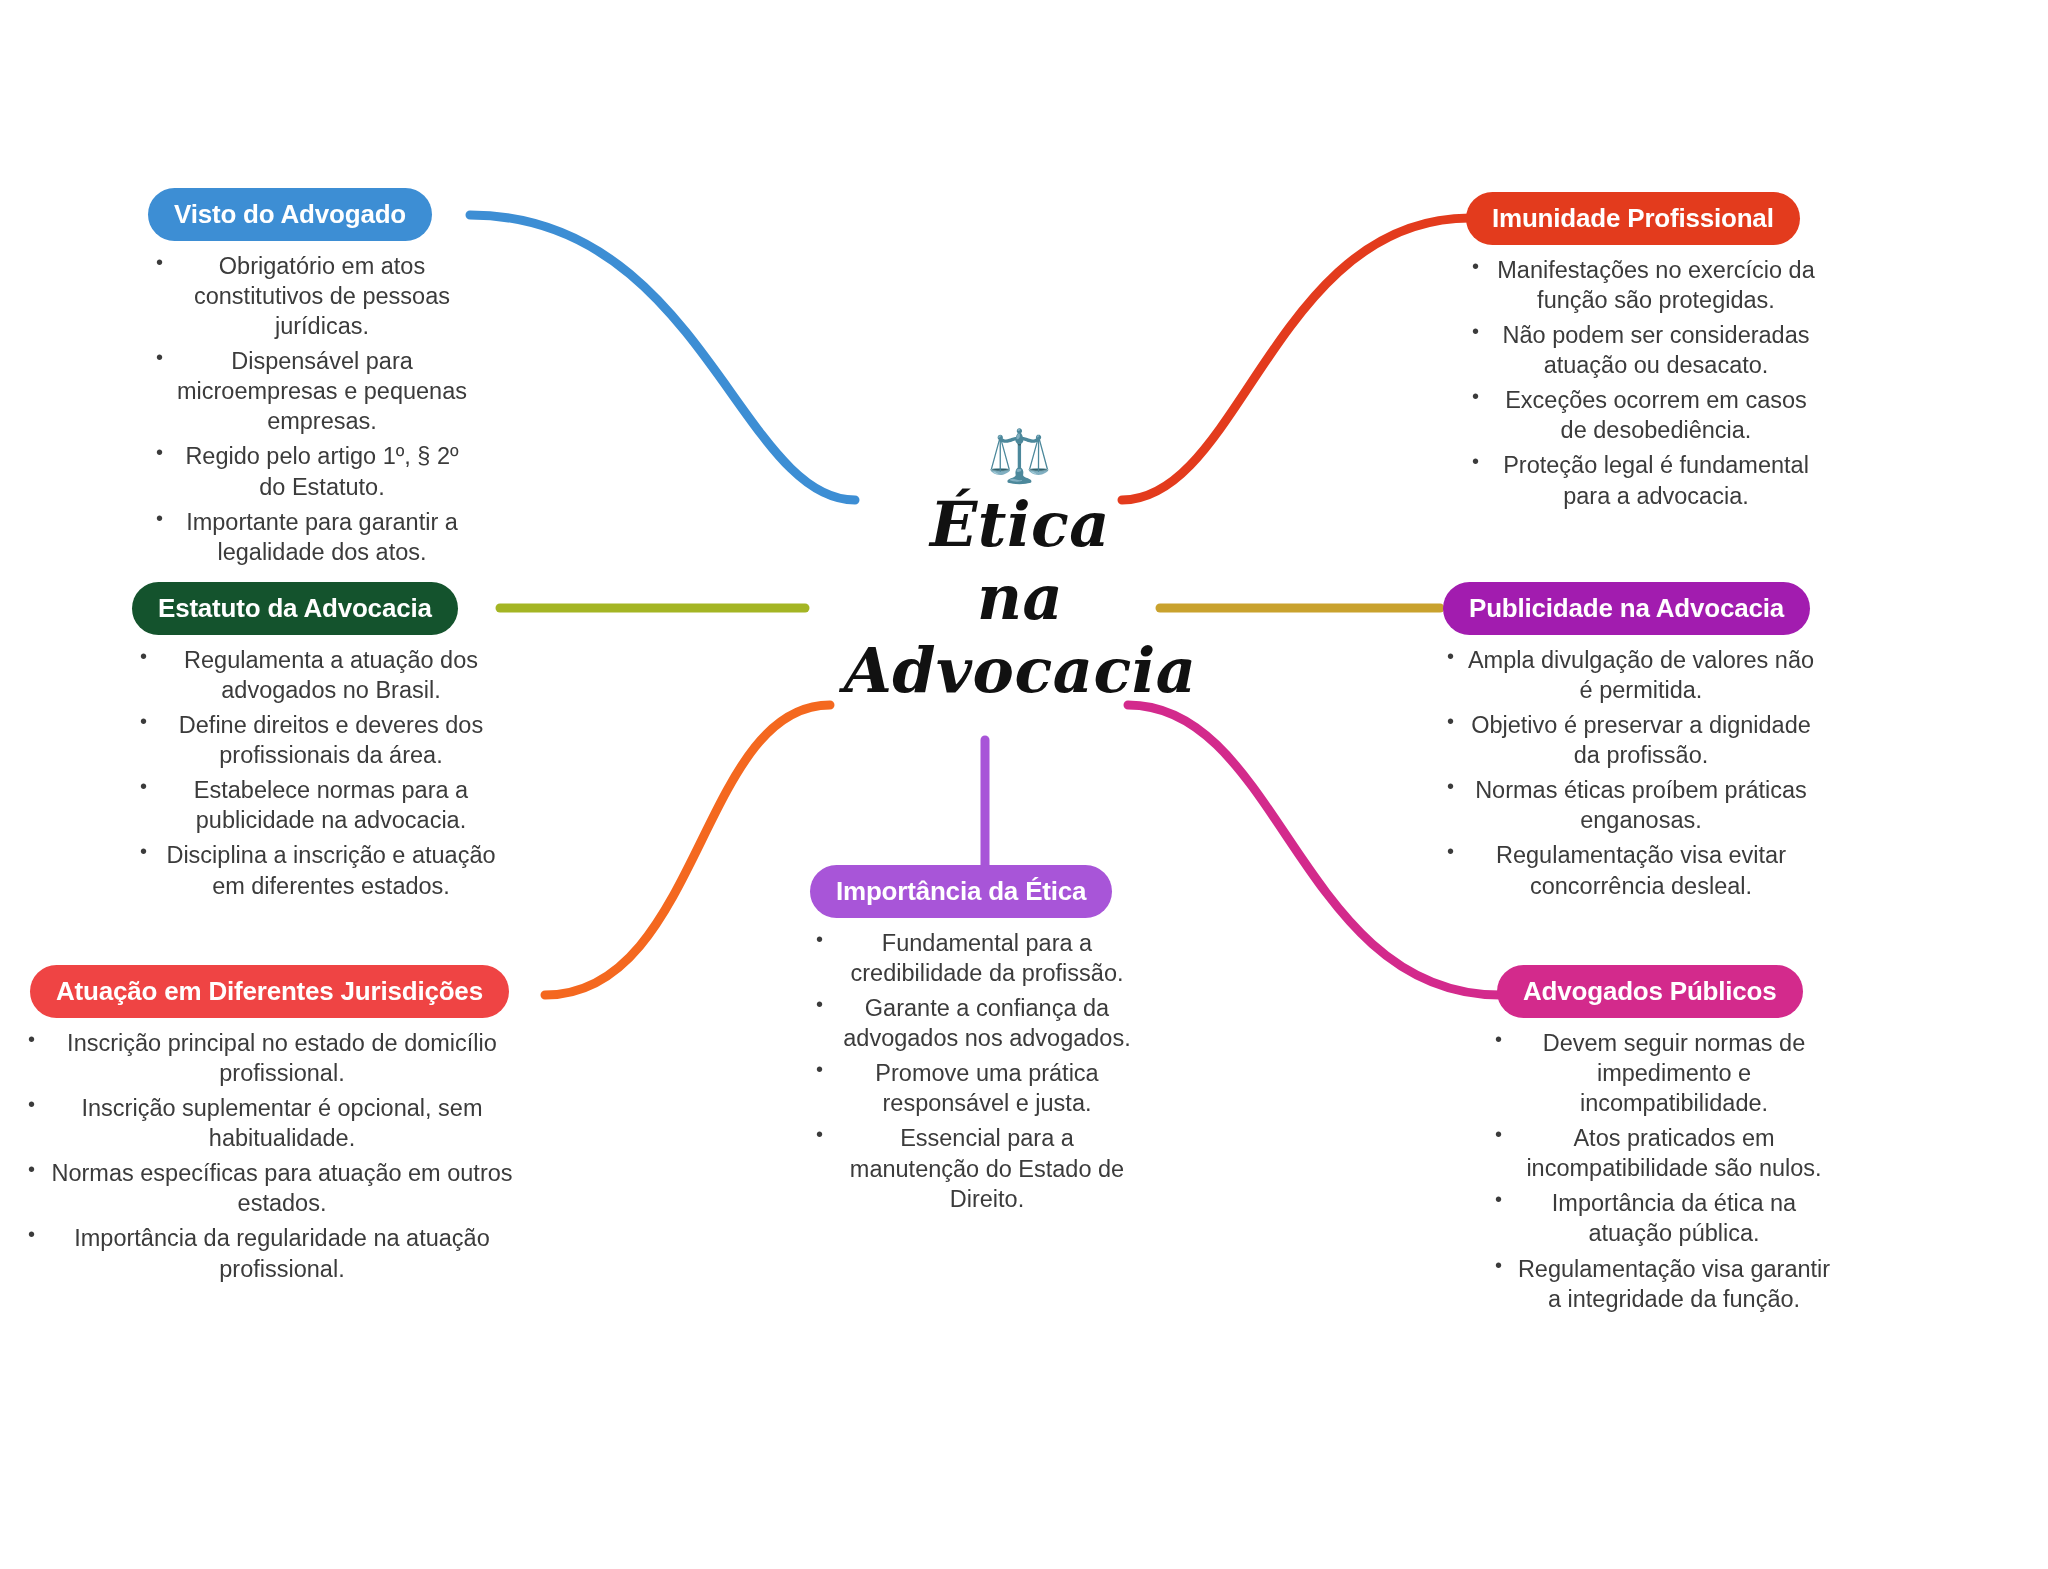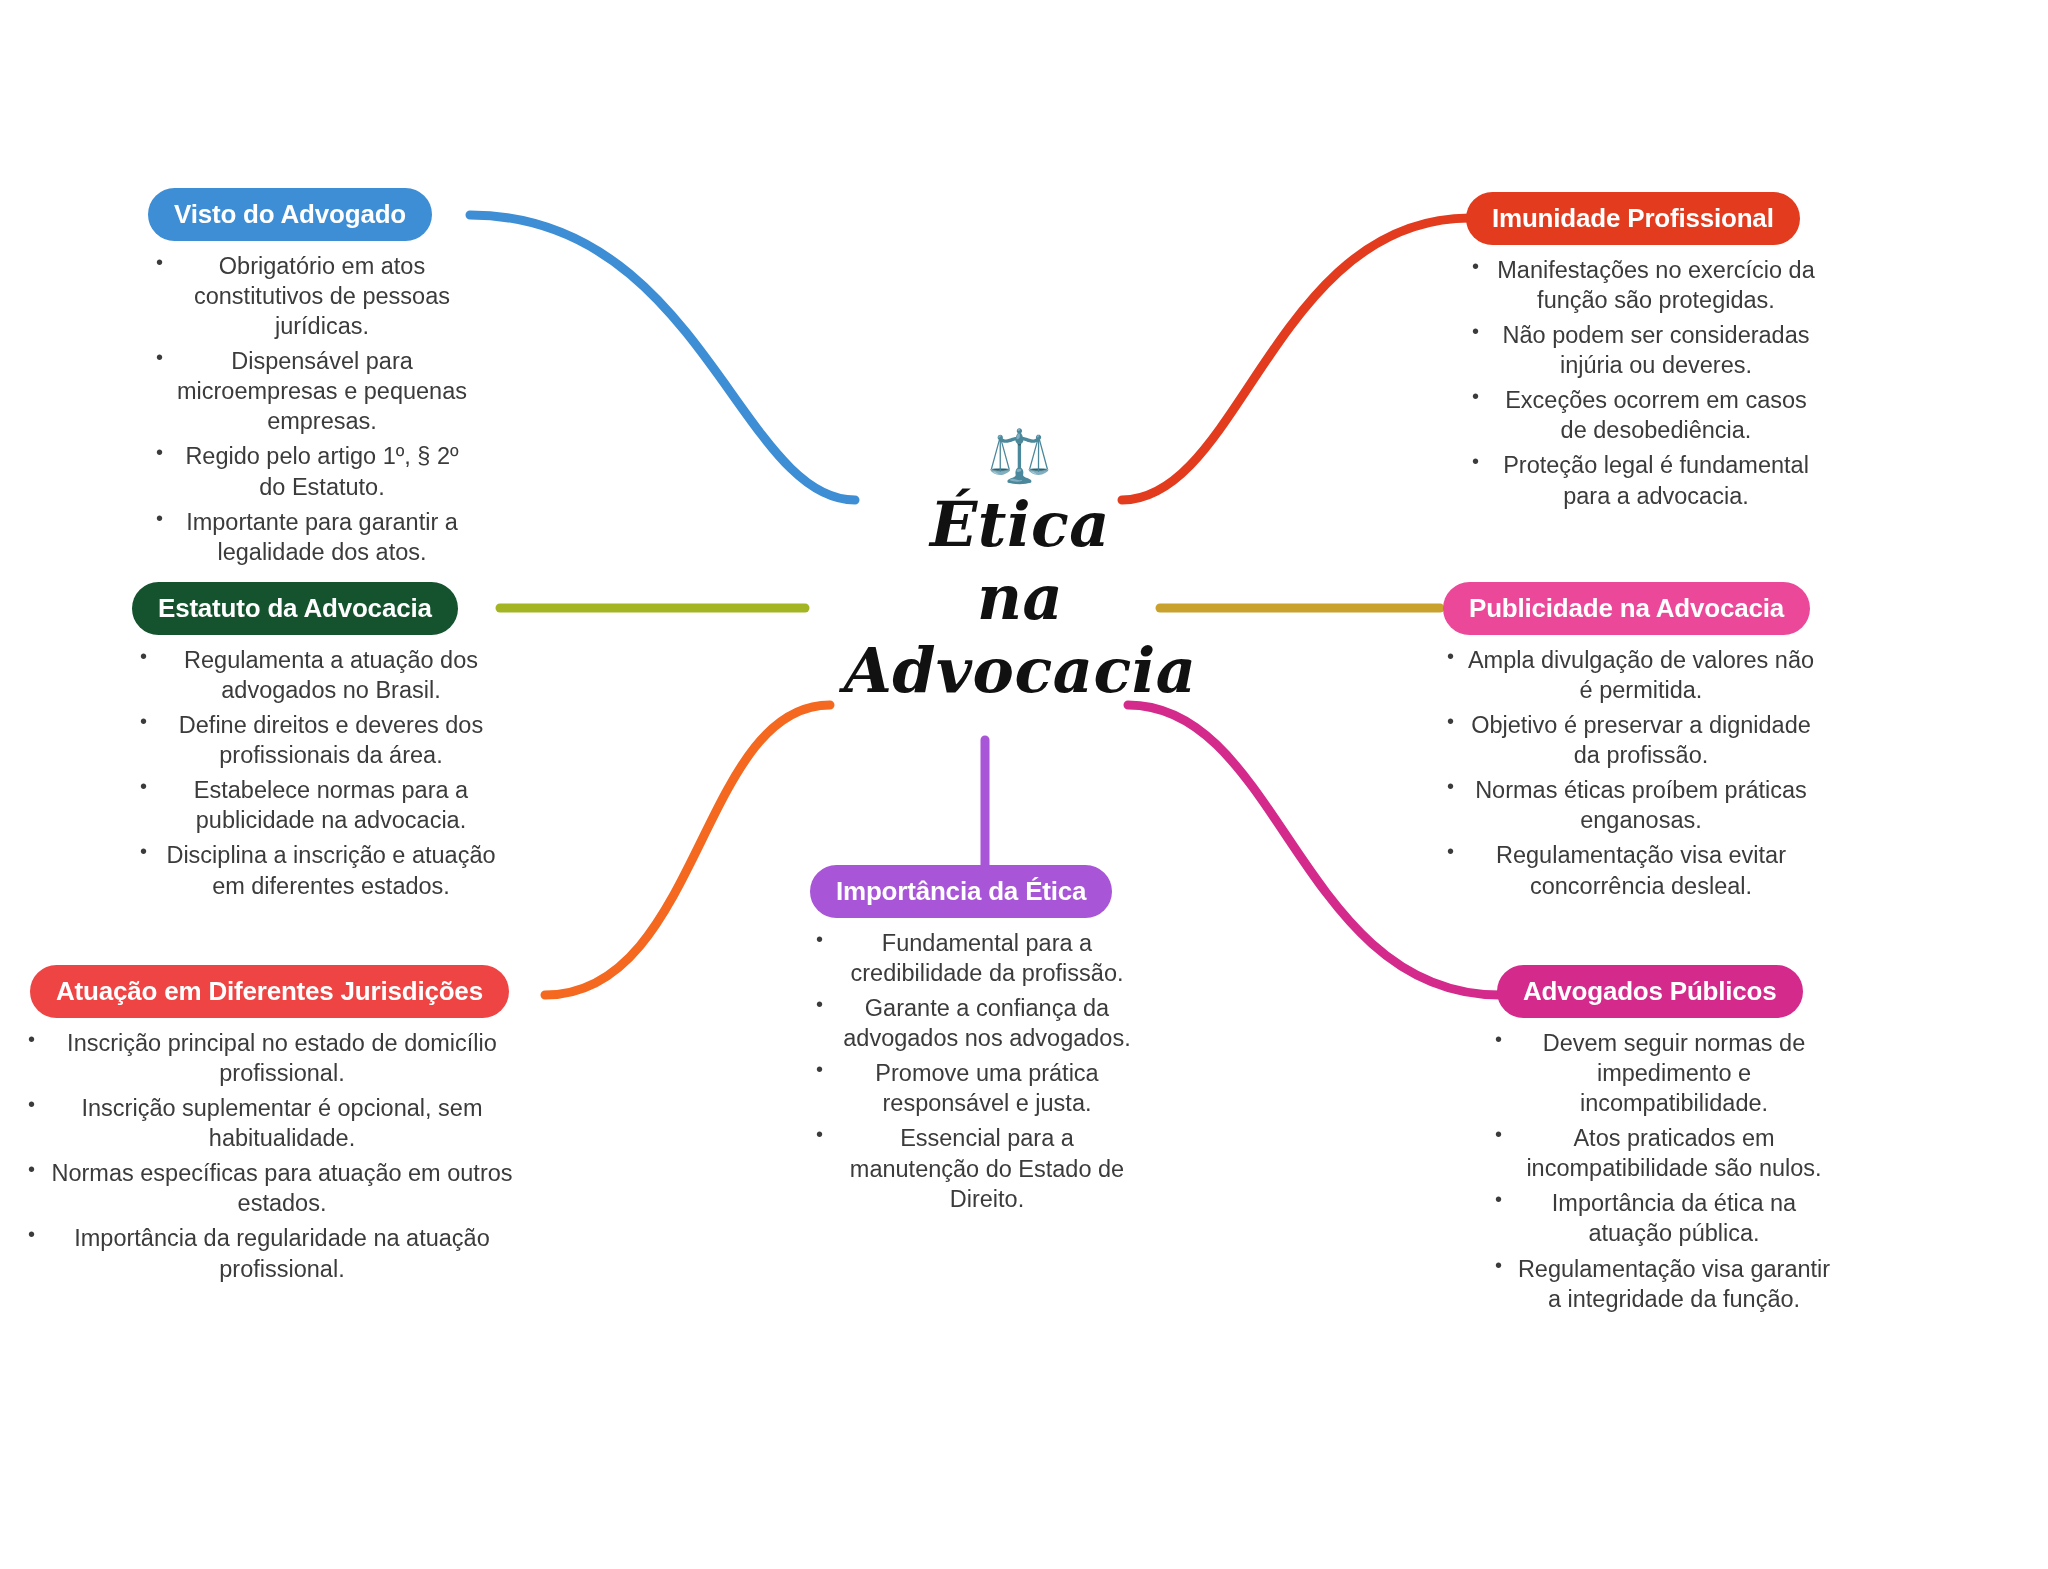--- a/index.html
+++ b/index.html
@@ -159,38 +159,38 @@
       <li>Dispensável para microempresas e pequenas empresas.</li>
       <li>Regido pelo artigo 1º, § 2º do Estatuto.</li>
       <li>Importante para garantir a legalidade dos atos.</li>
     </ul>
   </div>
 
   <div class="node n-imunidade">
     <div class="node-pill" style="background: rgb(227, 59, 29);">Imunidade Profissional</div>
     <ul class="node-list">
       <li>Manifestações no exercício da função são protegidas.</li>
-      <li>Não podem ser consideradas injúria ou deveres.</li>
+      <li>Não podem ser consideradas atuação ou desacato.</li>
       <li>Exceções ocorrem em casos de desobediência.</li>
       <li>Proteção legal é fundamental para a advocacia.</li>
     </ul>
   </div>
 
   <div class="node n-estatuto">
     <div class="node-pill" style="background: #14532d;">Estatuto da Advocacia</div>
     <ul class="node-list">
       <li>Regulamenta a atuação dos advogados no Brasil.</li>
       <li>Define direitos e deveres dos profissionais da área.</li>
       <li>Estabelece normas para a publicidade na advocacia.</li>
       <li>Disciplina a inscrição e atuação em diferentes estados.</li>
     </ul>
   </div>
 
   <div class="node n-publicidade">
-    <div class="node-pill" style="background: #ec4899;">Publicidade na Advocacia</div>
+    <div class="node-pill" style="background: #a21caf;">Publicidade na Advocacia</div>
     <ul class="node-list">
       <li>Ampla divulgação de valores não é permitida.</li>
       <li>Objetivo é preservar a dignidade da profissão.</li>
       <li>Normas éticas proíbem práticas enganosas.</li>
       <li>Regulamentação visa evitar concorrência desleal.</li>
     </ul>
   </div>
 
   <div class="node n-jurisdicoes">
     <div class="node-pill" style="background: #ef4444;">Atuação em Diferentes Jurisdições</div>

